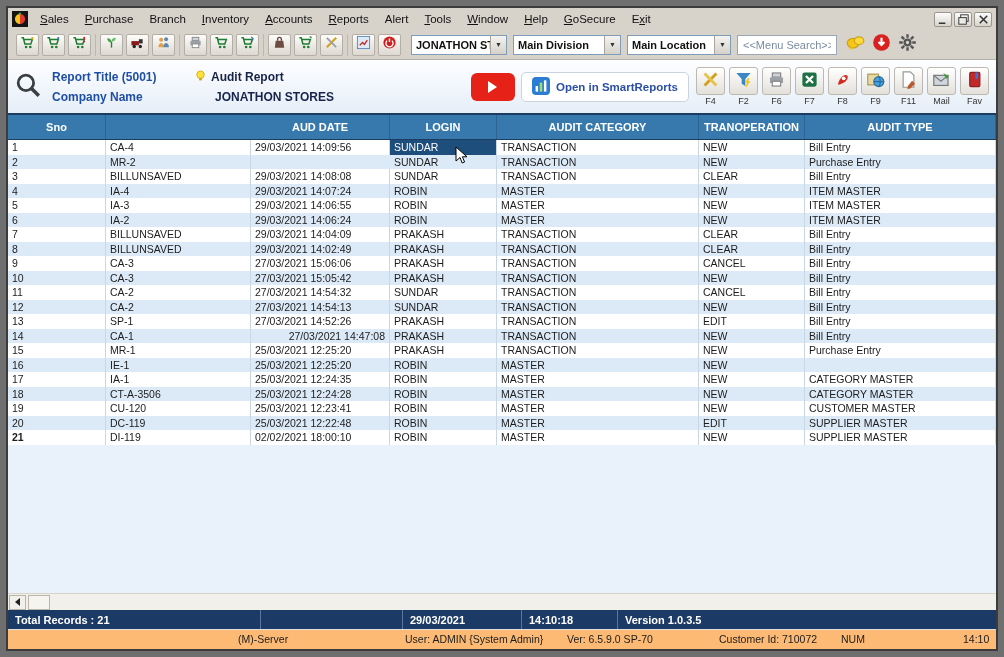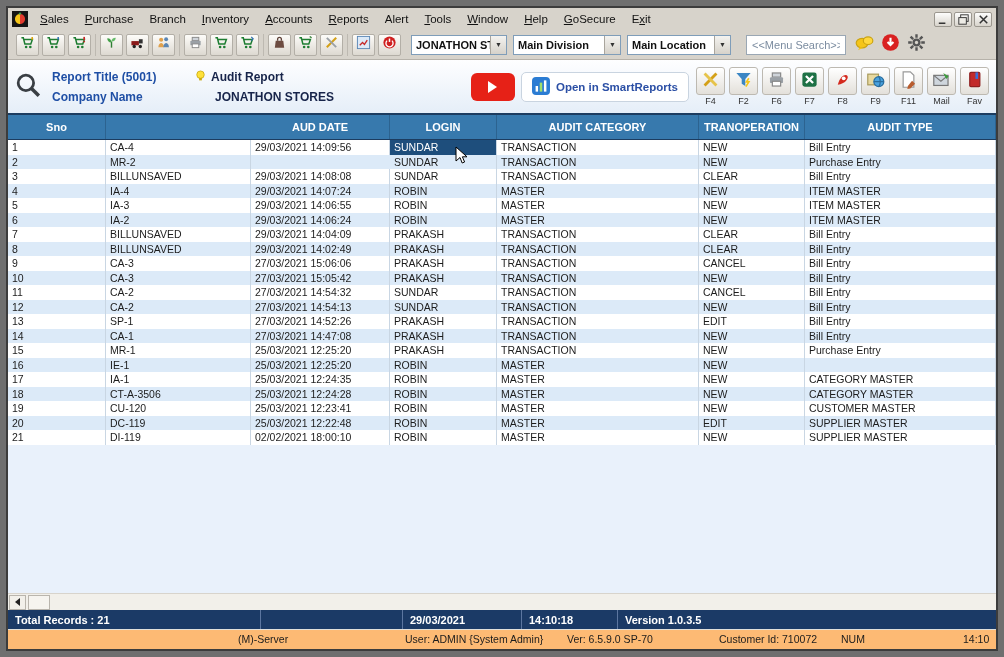--- a/index.html
+++ b/index.html
@@ -20,21 +20,21 @@
   
   #toolbar { height:30px; background:#D7D3CB; border-bottom:1px solid #B6B2AA; display:flex; align-items:center; padding:0 4px; gap:3px; flex:0 0 auto; }
   .tb-group { display:flex; gap:3px; padding:0 4px; border-right:1px solid #BDB9B1; }
   .tb-group:last-of-type { border-right:none; }
   .tb-btn { width:23px; height:22px; background:linear-gradient(#FDFCF9,#DDD9D1); border:1px solid #B3AFA7;
     border-radius:2px; display:flex; align-items:center; justify-content:center; }
   .dd { background:#fff; border:1px solid #7F9DB9; height:20px; display:flex; align-items:center; margin-left:3px; }
   .dd .dd-text { font-size:11px; font-weight:bold; color:#111; padding:0 4px; white-space:nowrap; overflow:hidden; flex:1; }
   .dd .dd-arrow { width:16px; height:100%; background:linear-gradient(#F4F3F0,#D6D2CA); border-left:1px solid #A9A59D;
     font-size:7px; color:#333; display:flex; align-items:center; justify-content:center; }
-  #menu-search { width:100px; height:20px; border:1px solid #9AA7B4; font-size:11px; color:#334; padding:0 5px; margin-left:12px; }
+  #menu-search { width:100px; height:20px; border:1px solid #9AA7B4; font-size:11px; color:#334; padding:0 5px; margin-left:3px; }
   #menu-search::placeholder { color:#7B8CA0; }
   .tb-round { width:22px; height:22px; display:flex; align-items:center; justify-content:center; margin-left:4px; }
   
   #report-band { height:53px; background:linear-gradient(#FEFEFF,#E5EEF8); display:flex; align-items:center; padding:0 6px; flex:0 0 auto; overflow:hidden; }
   #band-left { display:flex; align-items:center; gap:10px; }
   #band-text .line { display:flex; align-items:center; height:20px; }
   .lbl-blue { color:#1F4FA5; font-weight:bold; font-size:12px; width:140px; white-space:nowrap; }
   .lbl-dark { color:#17244A; font-weight:bold; font-size:12px; white-space:nowrap; }
   #bulb { margin:0 4px 0 2px; }
   #band-right { margin-left:auto; display:flex; align-items:center; gap:6px; overflow:hidden; }
@@ -520,21 +520,21 @@
           <div class="td" style="width: 145px;">SP-1</div>
           <div class="td" style="width: 139px;">27/03/2021 14:52:26</div>
           <div class="td" style="width: 107px;">PRAKASH</div>
           <div class="td" style="width: 202px;">TRANSACTION</div>
           <div class="td" style="width: 106px;">EDIT</div>
           <div class="td" style="width: 191px; flex: 1 1 0%;">Bill Entry</div>
         </div>
         <div class="tr alt">
           <div class="td" style="width: 98px;">14</div>
           <div class="td" style="width: 145px;">CA-1</div>
-          <div class="td" style="width: 139px;">27/03/2021 14:47:08</div>
+          <div class="td" style="width: 139px; text-align: right;">27/03/2021 14:47:08</div>
           <div class="td" style="width: 107px;">PRAKASH</div>
           <div class="td" style="width: 202px;">TRANSACTION</div>
           <div class="td" style="width: 106px;">NEW</div>
           <div class="td" style="width: 191px; flex: 1 1 0%;">Bill Entry</div>
         </div>
         <div class="tr">
           <div class="td" style="width: 98px;">15</div>
           <div class="td" style="width: 145px;">MR-1</div>
           <div class="td" style="width: 139px;">25/03/2021 12:25:20</div>
           <div class="td" style="width: 107px;">PRAKASH</div>
@@ -581,21 +581,21 @@
         <div class="tr alt">
           <div class="td" style="width: 98px;">20</div>
           <div class="td" style="width: 145px;">DC-119</div>
           <div class="td" style="width: 139px;">25/03/2021 12:22:48</div>
           <div class="td" style="width: 107px;">ROBIN</div>
           <div class="td" style="width: 202px;">MASTER</div>
           <div class="td" style="width: 106px;">EDIT</div>
           <div class="td" style="width: 191px; flex: 1 1 0%;">SUPPLIER MASTER</div>
         </div>
         <div class="tr">
-          <div class="td" style="width: 98px;">21</div>
+          <div class="td" style="width: 98px; font-weight: bold;">21</div>
           <div class="td" style="width: 145px;">DI-119</div>
           <div class="td" style="width: 139px;">02/02/2021 18:00:10</div>
           <div class="td" style="width: 107px;">ROBIN</div>
           <div class="td" style="width: 202px;">MASTER</div>
           <div class="td" style="width: 106px;">NEW</div>
           <div class="td" style="width: 191px; flex: 1 1 0%;">SUPPLIER MASTER</div>
         </div>
       </div>
     <div id="tfiller"></div>
   </div>

